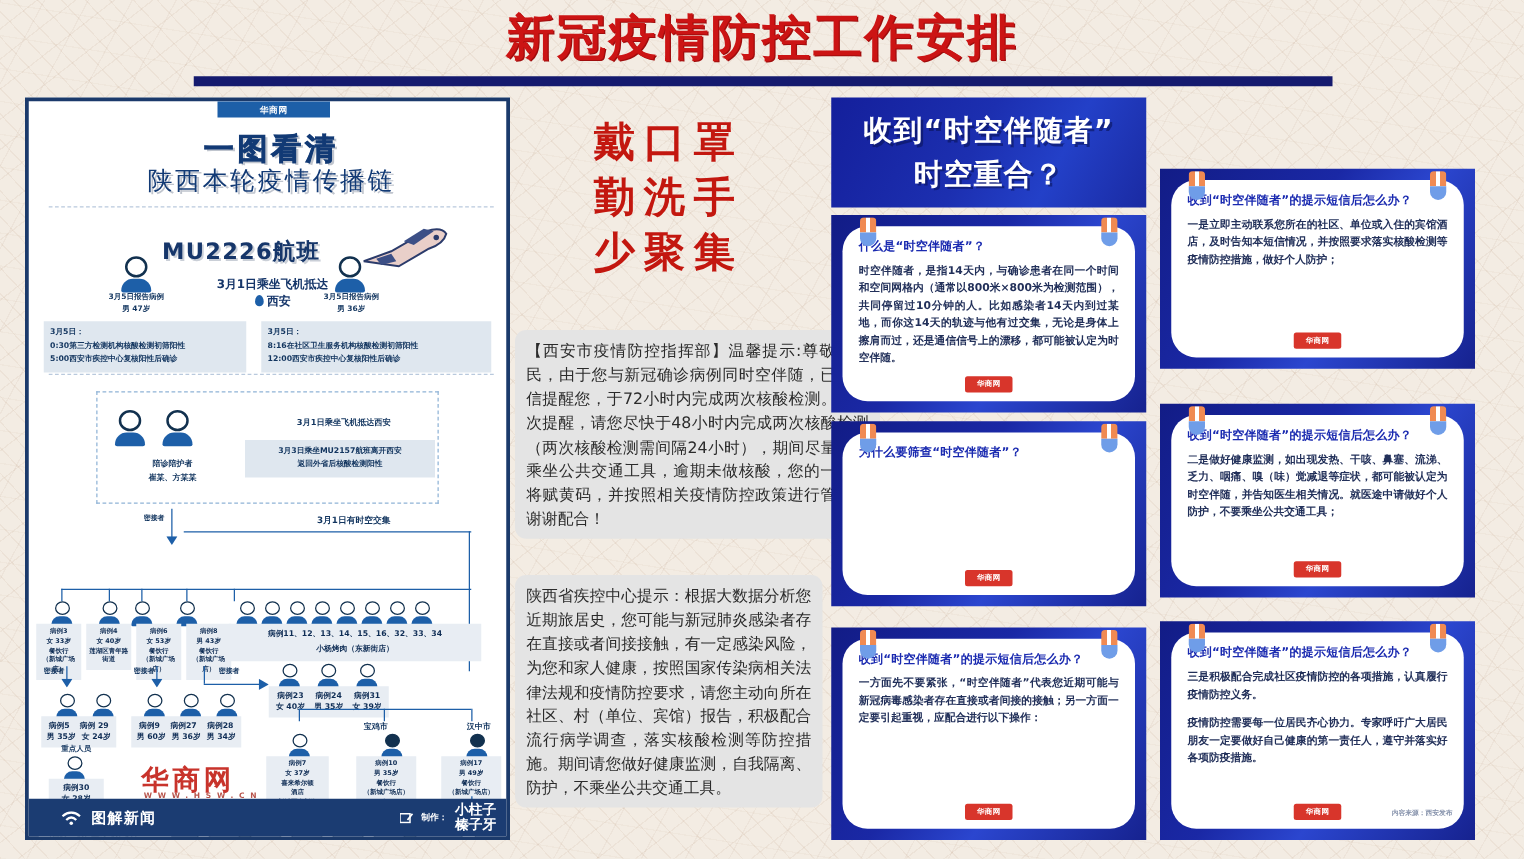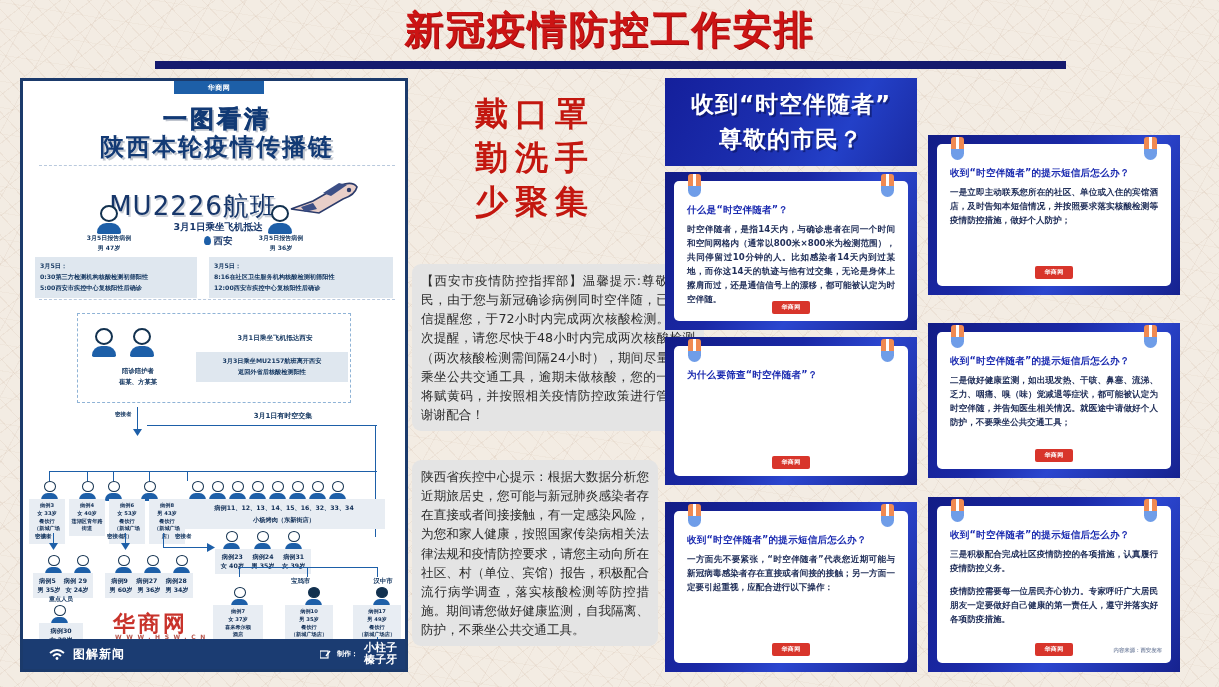--- a/index.html
+++ b/index.html
@@ -51,30 +51,30 @@
   }
   .hsw-tab .mark{color:#fff;font-size:7px;font-weight:bold;letter-spacing:.5px;}
   .ip-h1{
     position:absolute;left:0;top:22px;width:388px;text-align:center;
     font-size:24px;font-weight:bold;color:#123a75;
     -webkit-text-stroke:0.6px #123a75;letter-spacing:3px;
     text-shadow:2px 2px 0 rgba(140,150,165,.55);
   }
   .ip-h2{
     position:absolute;left:0;top:50px;width:388px;text-align:center;
-    font-size:24px;font-weight:bold;color:#123a75;letter-spacing:2px;
+    font-size:20px;font-weight:normal;color:#123a75;letter-spacing:2px;
     text-shadow:2px 2px 0 rgba(140,150,165,.55);
   }
   .dash-sep{
     position:absolute;left:16px;width:356px;height:0;
     border-top:1px dashed #b9c9dd;
   }
   .ip-flight{
     position:absolute;left:70px;top:108px;width:200px;text-align:center;
-    font-size:26px;font-weight:normal;color:#16366a;letter-spacing:1px;
+    font-size:18px;font-weight:bold;color:#16366a;letter-spacing:1px;
     text-shadow:1.5px 1.5px 0 rgba(150,160,175,.5);
   }
   .plane{
     position:absolute;left:260px;top:98px;width:78px;height:40px;
   }
   .arrive-line{
     position:absolute;left:125px;top:140px;width:140px;text-align:center;
     font-size:9.5px;font-weight:bold;color:#16366a;
   }
   .arrive-city{
@@ -156,22 +156,22 @@
     text-shadow:2px 2px 0 rgba(10,20,90,.6);
   }
   .rc-head .l2{margin-top:4px;}
 
   .card{
     position:absolute;box-sizing:border-box;
     background:linear-gradient(125deg,#121c86 0%,#1a28a5 40%,#2b46cf 62%,#16228f 100%);
     padding:9px;
   }
   .card .inner{
-    position:relative;width:100%;height:100%;background:#fff;border-radius:5px;
-    box-sizing:border-box;padding:22px 13px 8px;
+    position:relative;width:100%;height:100%;background:#fff;border-radius:20px;
+    box-sizing:border-box;padding:10px 13px 8px;
   }
   .clip{
     position:absolute;top:-7px;width:13px;height:22px;
   }
   .clip .top{width:13px;height:12px;background:#f08a52;
     border-radius:3px 3px 0 0;
     background-image:linear-gradient(90deg,#f08a52 0 5px,#fff 5px 8px,#f08a52 8px 13px);}
   .clip .bot{width:13px;height:11px;background:#6f9de8;border-radius:0 0 7px 7px;}
   .clip.left{left:14px;}
   .clip.right{right:14px;}
@@ -566,21 +566,21 @@
       <div>戴口罩</div>
       <div>勤洗手</div>
       <div>少聚集</div>
     </div>
     <div class="bubble b1">【西安市疫情防控指挥部】温馨提示:尊敬的市民，由于您与新冠确诊病例同时空伴随，已发短信提醒您，于72小时内完成两次核酸检测。现再次提醒，请您尽快于48小时内完成两次核酸检测（两次核酸检测需间隔24小时），期间尽量避免乘坐公共交通工具，逾期未做核酸，您的一码通将赋黄码，并按照相关疫情防控政策进行管理，谢谢配合！</div>
     <div class="bubble b2">陕西省疾控中心提示：根据大数据分析您近期旅居史，您可能与新冠肺炎感染者存在直接或者间接接触，有一定感染风险，为您和家人健康，按照国家传染病相关法律法规和疫情防控要求，请您主动向所在社区、村（单位、宾馆）报告，积极配合流行病学调查，落实核酸检测等防控措施。期间请您做好健康监测，自我隔离、防护，不乘坐公共交通工具。</div>
   </div>
 
   <div class="rc-head">
     <div class="l1">收到“时空伴随者”</div>
-    <div class="l2">尊敬的市民？</div>
+    <div class="l2">时空重合？</div>
   </div>
 
   <div class="card" style="left:665px;top:172px;width:252px;height:158px">
     <div class="inner">
       <div class="clip left">
           <div class="top"></div>
           <div class="bot"></div>
         </div>
       <div class="clip right">
           <div class="top"></div>

